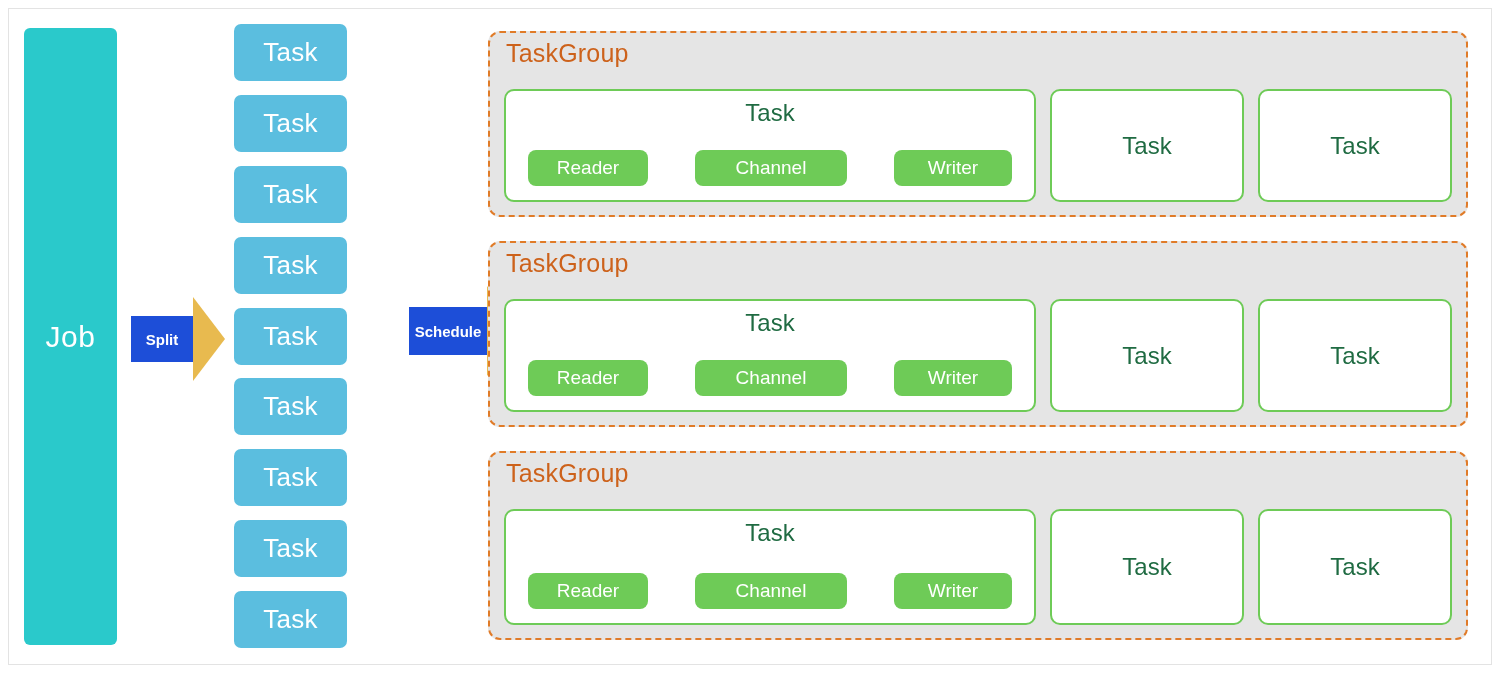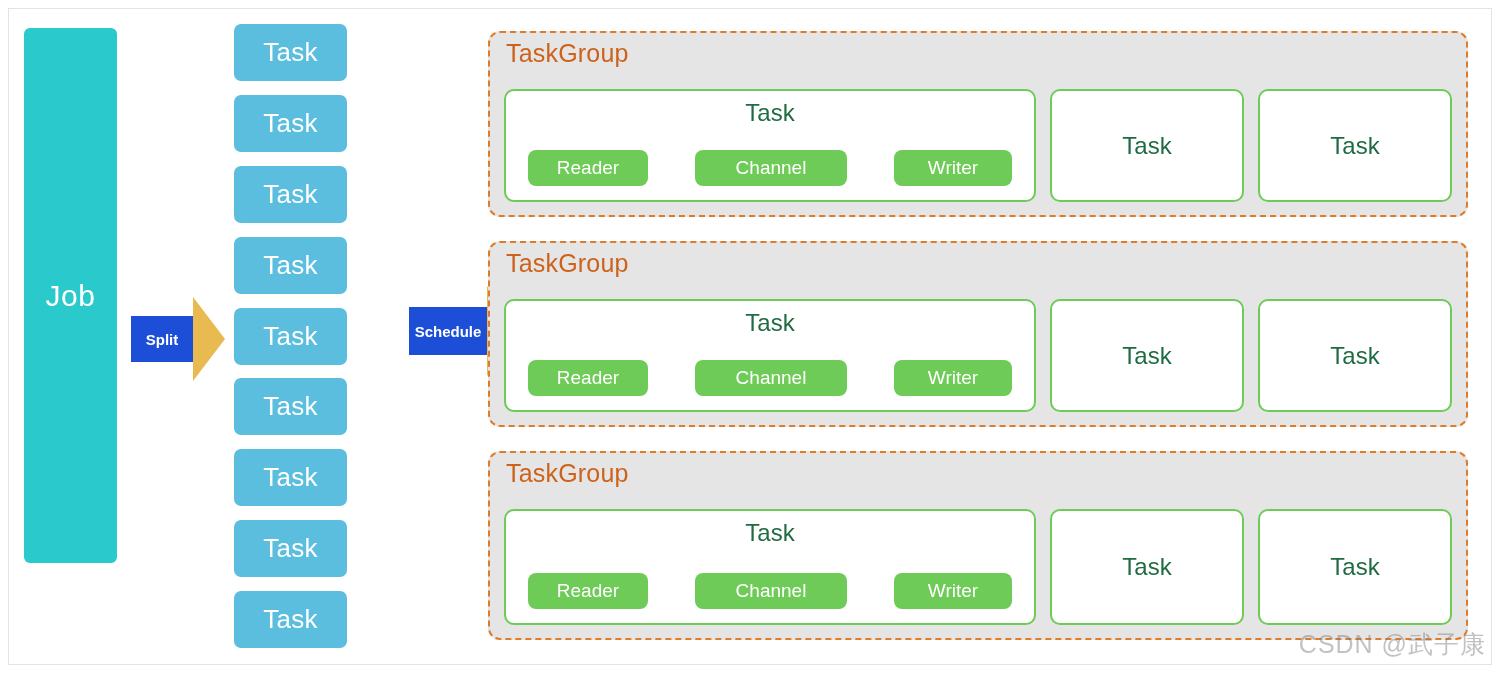--- a/index.html
+++ b/index.html
@@ -31,21 +31,21 @@
     box-sizing: border-box;
     background: #ffffff;
   }
 
   
   .job-box {
     position: absolute;
     left: 24px;
     top: 28px;
     width: 93px;
-    height: 535px;
+    height: 617px;
     background: #2ac9cb;
     border-radius: 6px;
     display: flex;
     align-items: center;
     justify-content: center;
   }
   .job-label {
     color: #ffffff;
     font-size: 30px;
     font-weight: 300;
@@ -345,14 +345,13 @@
       </div>
       <div class="task-plain">
           <span class="task-plain-label">Task</span>
         </div>
       <div class="task-plain">
           <span class="task-plain-label">Task</span>
         </div>
     </div>
   </div>
 
-  <div class="watermark">CSDN @武子康</div>
 </div>
 
 </body></html>

